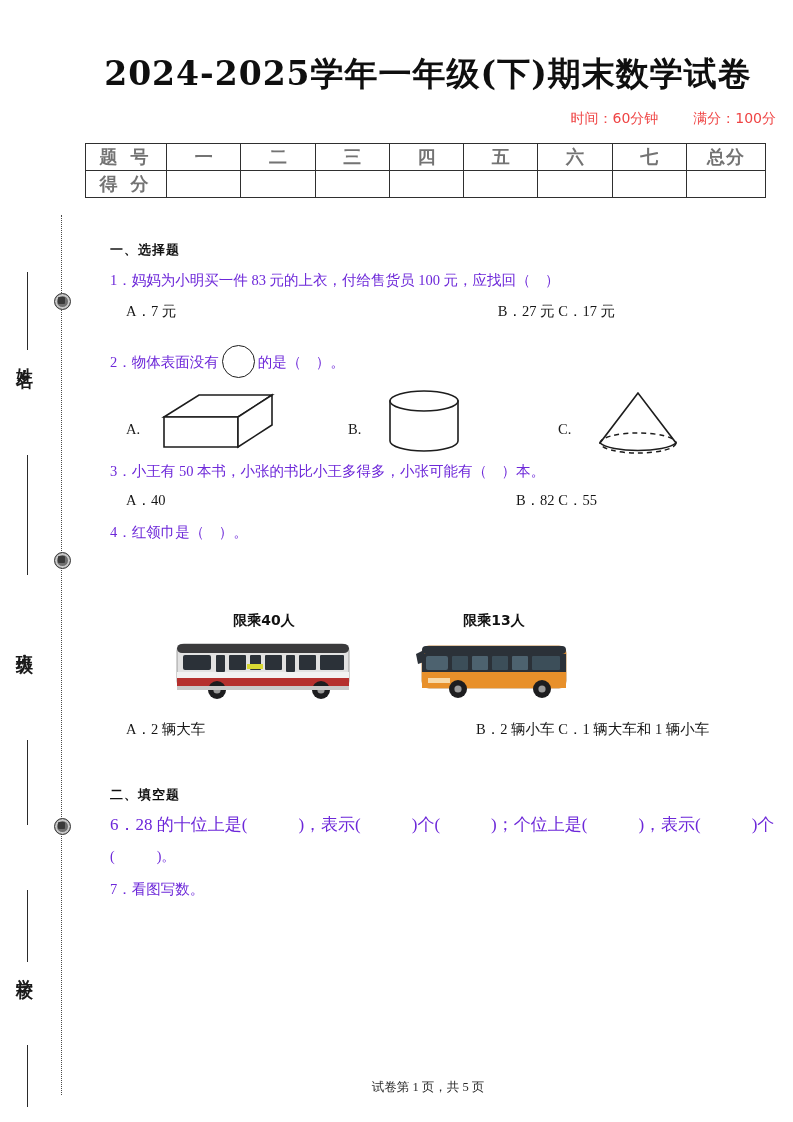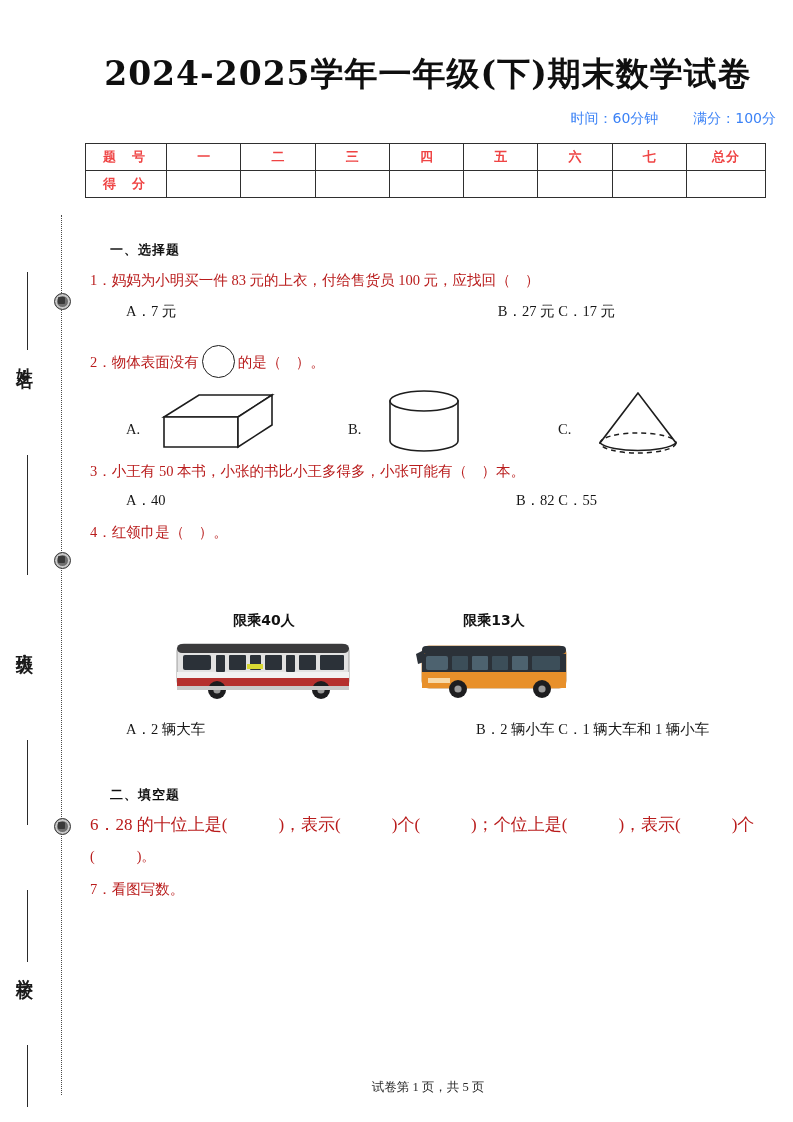--- a/index.html
+++ b/index.html
@@ -97,64 +97,64 @@
     letter-spacing: 1px;
     white-space: nowrap;
     color: #0f0f0f;
   }
 
   #exam-meta {
     position: absolute;
     right: 17px; top: 110px;
     font-family: "DejaVu Sans", sans-serif;
     font-size: 14px;
-    color: #3b82f6;
+    color: #ef4444;
     white-space: nowrap;
   }
   #exam-meta .meta-gap { display: inline-block; width: 26px; }
 
   
   #score-table {
     position: absolute;
     left: 7px; top: 143px;
     width: 681px;
     border-collapse: collapse;
     table-layout: fixed;
   }
   #score-table td {
     border: 1px solid #2f2f2f;
     height: 26px;
     text-align: center;
     vertical-align: middle;
-    font-family: Liberation Mono, monospace;
-    font-size: 13px;
+    font-family: Liberation Sans, sans-serif;
+    font-size: 18px;
     font-weight: bold;
-    color: #ef4444;
+    color: #737373;
     padding: 0;
   }
   #score-table td.rowhead { width: 80px; letter-spacing: 4px; }
   #score-table td.totalcol { width: 78px; letter-spacing: 1px; }
 
   
   .section-head {
     position: absolute;
     left: 32px;
     font-family: "DejaVu Sans", sans-serif;
     font-weight: bold;
     font-size: 13px;
     letter-spacing: 1px;
     color: #111;
     white-space: nowrap;
   }
   .q-line {
     position: absolute;
-    left: 12px;
+    left: 32px;
     font-size: 14.5px;
     line-height: 20px;
-    color: #b91c1c;
+    color: #6d28d9;
     white-space: nowrap;
   }
   .opt-row {
     position: absolute;
     left: 48px;
     width: 640px;
     font-size: 14.5px;
     color: #161616;
     white-space: nowrap;
   }

